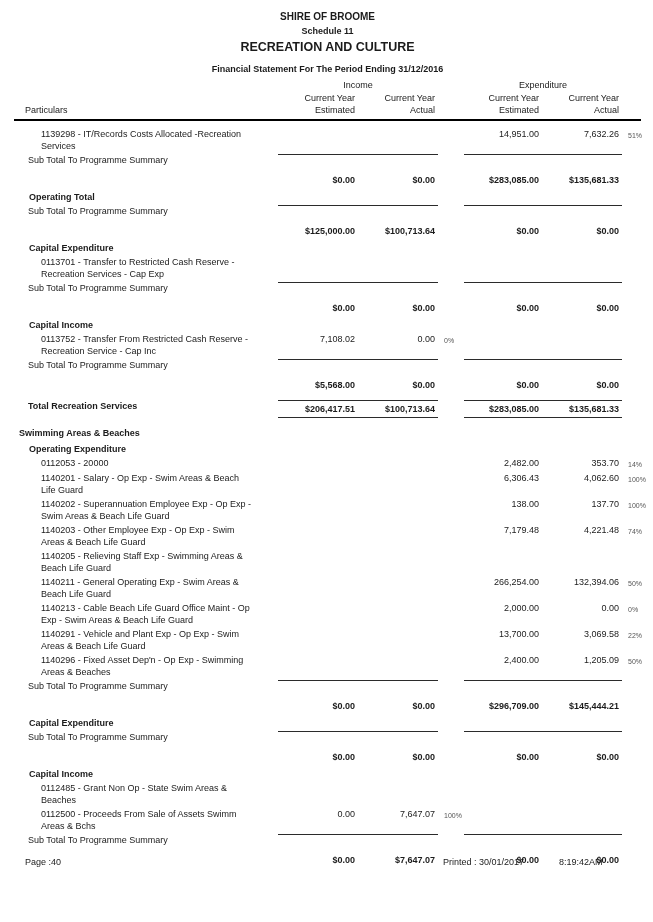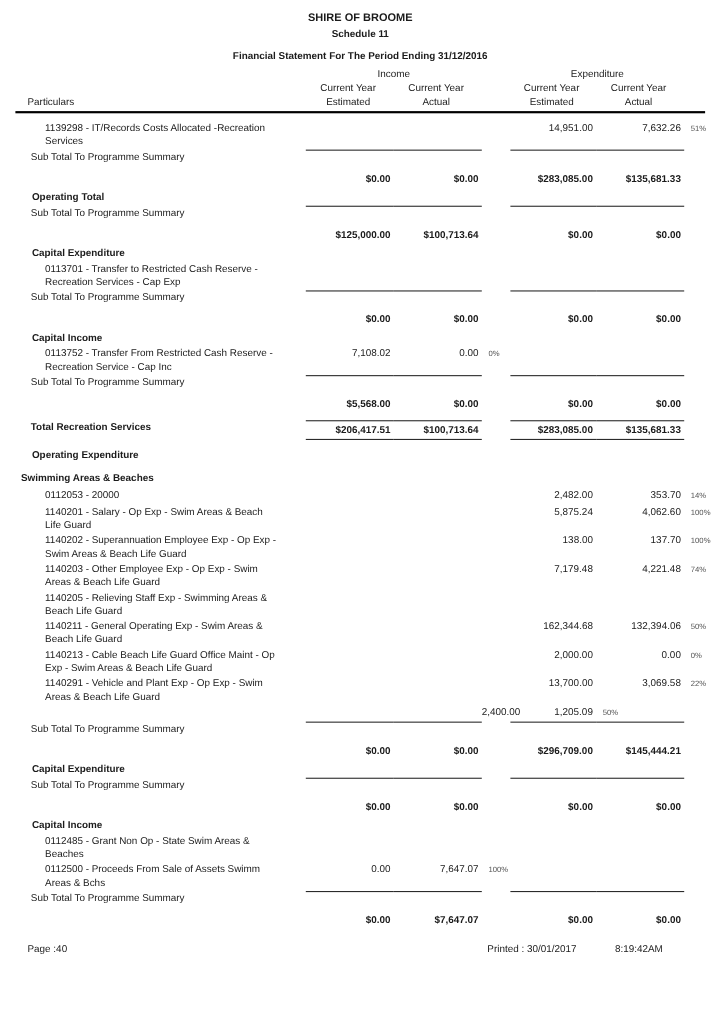--- a/index.html
+++ b/index.html
@@ -26,21 +26,21 @@
     display: grid;
     grid-template-columns: 264px 80px 80px 26px 78px 80px 31px;
     align-items: start;
   }
   
   .col-headers { margin-top: 4px; color: #222; }
   .group-row .c-grp-inc { grid-column: 2 / 4; text-align: center; }
   .group-row .c-grp-exp { grid-column: 5 / 7; text-align: center; }
   .head-row { margin-top: 1px; }
   .c-particulars { grid-column: 1; align-self: end; padding-left: 11px; }
-  .c-head { text-align: center; padding-right: 3px; }
+  .c-head { text-align: right; padding-right: 3px; }
   .c-head.h-inc-est { grid-column: 2; }
   .c-head.h-inc-act { grid-column: 3; }
   .c-head.h-exp-est { grid-column: 5; }
   .c-head.h-exp-act { grid-column: 6; }
   .header-rule { width: 627px; height: 2px; background: #000; margin-top: 3px; }
   
   #table-body { padding-top: 7px; }
   .row-account  { margin-bottom: 2px; }
   .row-section  { margin: 4px 0 2px 0; }
   .row-program  { margin: 9px 0 4px 0; }
@@ -65,20 +65,21 @@
   .f-time { position: absolute; left: 545px; top: 0; }
 </style>
 </head>
 <body>
 
 <div class="page">
 
   <div class="doc-header">
     <div class="t-org">SHIRE OF BROOME</div>
     <div class="t-sched">Schedule 11</div>
+    <div class="t-prog">RECREATION AND CULTURE</div>
     <div class="t-sub">Financial Statement For The Period Ending 31/12/2016</div>
   </div>
 
   <div class="col-headers">
     <div class="grid group-row">
       <div class="c-grp-inc">Income</div>
       <div class="c-grp-exp">Expenditure</div>
     </div>
     <div class="grid head-row">
       <div class="c-particulars">Particulars</div>
@@ -177,41 +178,41 @@
       </div>
       <div class="grid row row-total">
         <div class="c-sum-label">Total Recreation Services</div>
         <div class="c-num c-sum">$206,417.51</div>
         <div class="c-num c-sum">$100,713.64</div>
         <div class="c-pct"></div>
         <div class="c-num c-sum">$283,085.00</div>
         <div class="c-num c-sum">$135,681.33</div>
         <div class="c-pct"></div>
       </div>
-      <div class="grid row row-section">
-        <div class="c-label" style="grid-column: 1 / -1;">Operating Expenditure</div>
-      </div>
       <div class="grid row row-program">
         <div class="c-label" style="grid-column: 1 / -1;">Swimming Areas &amp; Beaches</div>
+      </div>
+      <div class="grid row row-section">
+        <div class="c-label" style="grid-column: 1 / -1;">Operating Expenditure</div>
       </div>
       <div class="grid row row-account">
         <div class="c-name c-account-name">0112053 - 20000</div>
         <div class="c-num"></div>
         <div class="c-num"></div>
         <div class="c-pct"></div>
         <div class="c-num">2,482.00</div>
         <div class="c-num">353.70</div>
         <div class="c-pct">14%</div>
       </div>
       <div class="grid row row-account">
         <div class="c-name c-account-name">1140201 - Salary - Op Exp - Swim Areas &amp; Beach Life Guard</div>
         <div class="c-num"></div>
         <div class="c-num"></div>
         <div class="c-pct"></div>
-        <div class="c-num">5,875.24</div>
+        <div class="c-num">6,306.43</div>
         <div class="c-num">4,062.60</div>
         <div class="c-pct">100%</div>
       </div>
       <div class="grid row row-account">
         <div class="c-name c-account-name">1140202 - Superannuation Employee Exp - Op Exp - Swim Areas &amp; Beach Life Guard</div>
         <div class="c-num"></div>
         <div class="c-num"></div>
         <div class="c-pct"></div>
         <div class="c-num">138.00</div>
         <div class="c-num">137.70</div>
@@ -233,21 +234,21 @@
         <div class="c-pct"></div>
         <div class="c-num"></div>
         <div class="c-num"></div>
         <div class="c-pct"></div>
       </div>
       <div class="grid row row-account">
         <div class="c-name c-account-name">1140211 - General Operating Exp - Swim Areas &amp; Beach Life Guard</div>
         <div class="c-num"></div>
         <div class="c-num"></div>
         <div class="c-pct"></div>
-        <div class="c-num">162,344.68</div>
+        <div class="c-num">266,254.00</div>
         <div class="c-num">132,394.06</div>
         <div class="c-pct">50%</div>
       </div>
       <div class="grid row row-account">
         <div class="c-name c-account-name">1140213 - Cable Beach Life Guard Office Maint - Op Exp - Swim Areas &amp; Beach Life Guard</div>
         <div class="c-num"></div>
         <div class="c-num"></div>
         <div class="c-pct"></div>
         <div class="c-num">2,000.00</div>
         <div class="c-num">0.00</div>
@@ -256,20 +257,21 @@
       <div class="grid row row-account">
         <div class="c-name c-account-name">1140291 - Vehicle and Plant Exp - Op Exp - Swim Areas &amp; Beach Life Guard</div>
         <div class="c-num"></div>
         <div class="c-num"></div>
         <div class="c-pct"></div>
         <div class="c-num">13,700.00</div>
         <div class="c-num">3,069.58</div>
         <div class="c-pct">22%</div>
       </div>
       <div class="grid row row-account">
+        <div class="c-name c-account-name">1140296 - Fixed Asset Dep'n - Op Exp - Swimming Areas &amp; Beaches</div>
         <div class="c-num"></div>
         <div class="c-num"></div>
         <div class="c-pct"></div>
         <div class="c-num">2,400.00</div>
         <div class="c-num">1,205.09</div>
         <div class="c-pct">50%</div>
       </div>
       <div class="grid row row-subtotal">
         <div class="c-sum-label">Sub Total To Programme Summary</div>
         <div class="c-num c-sum lined">$0.00</div>

